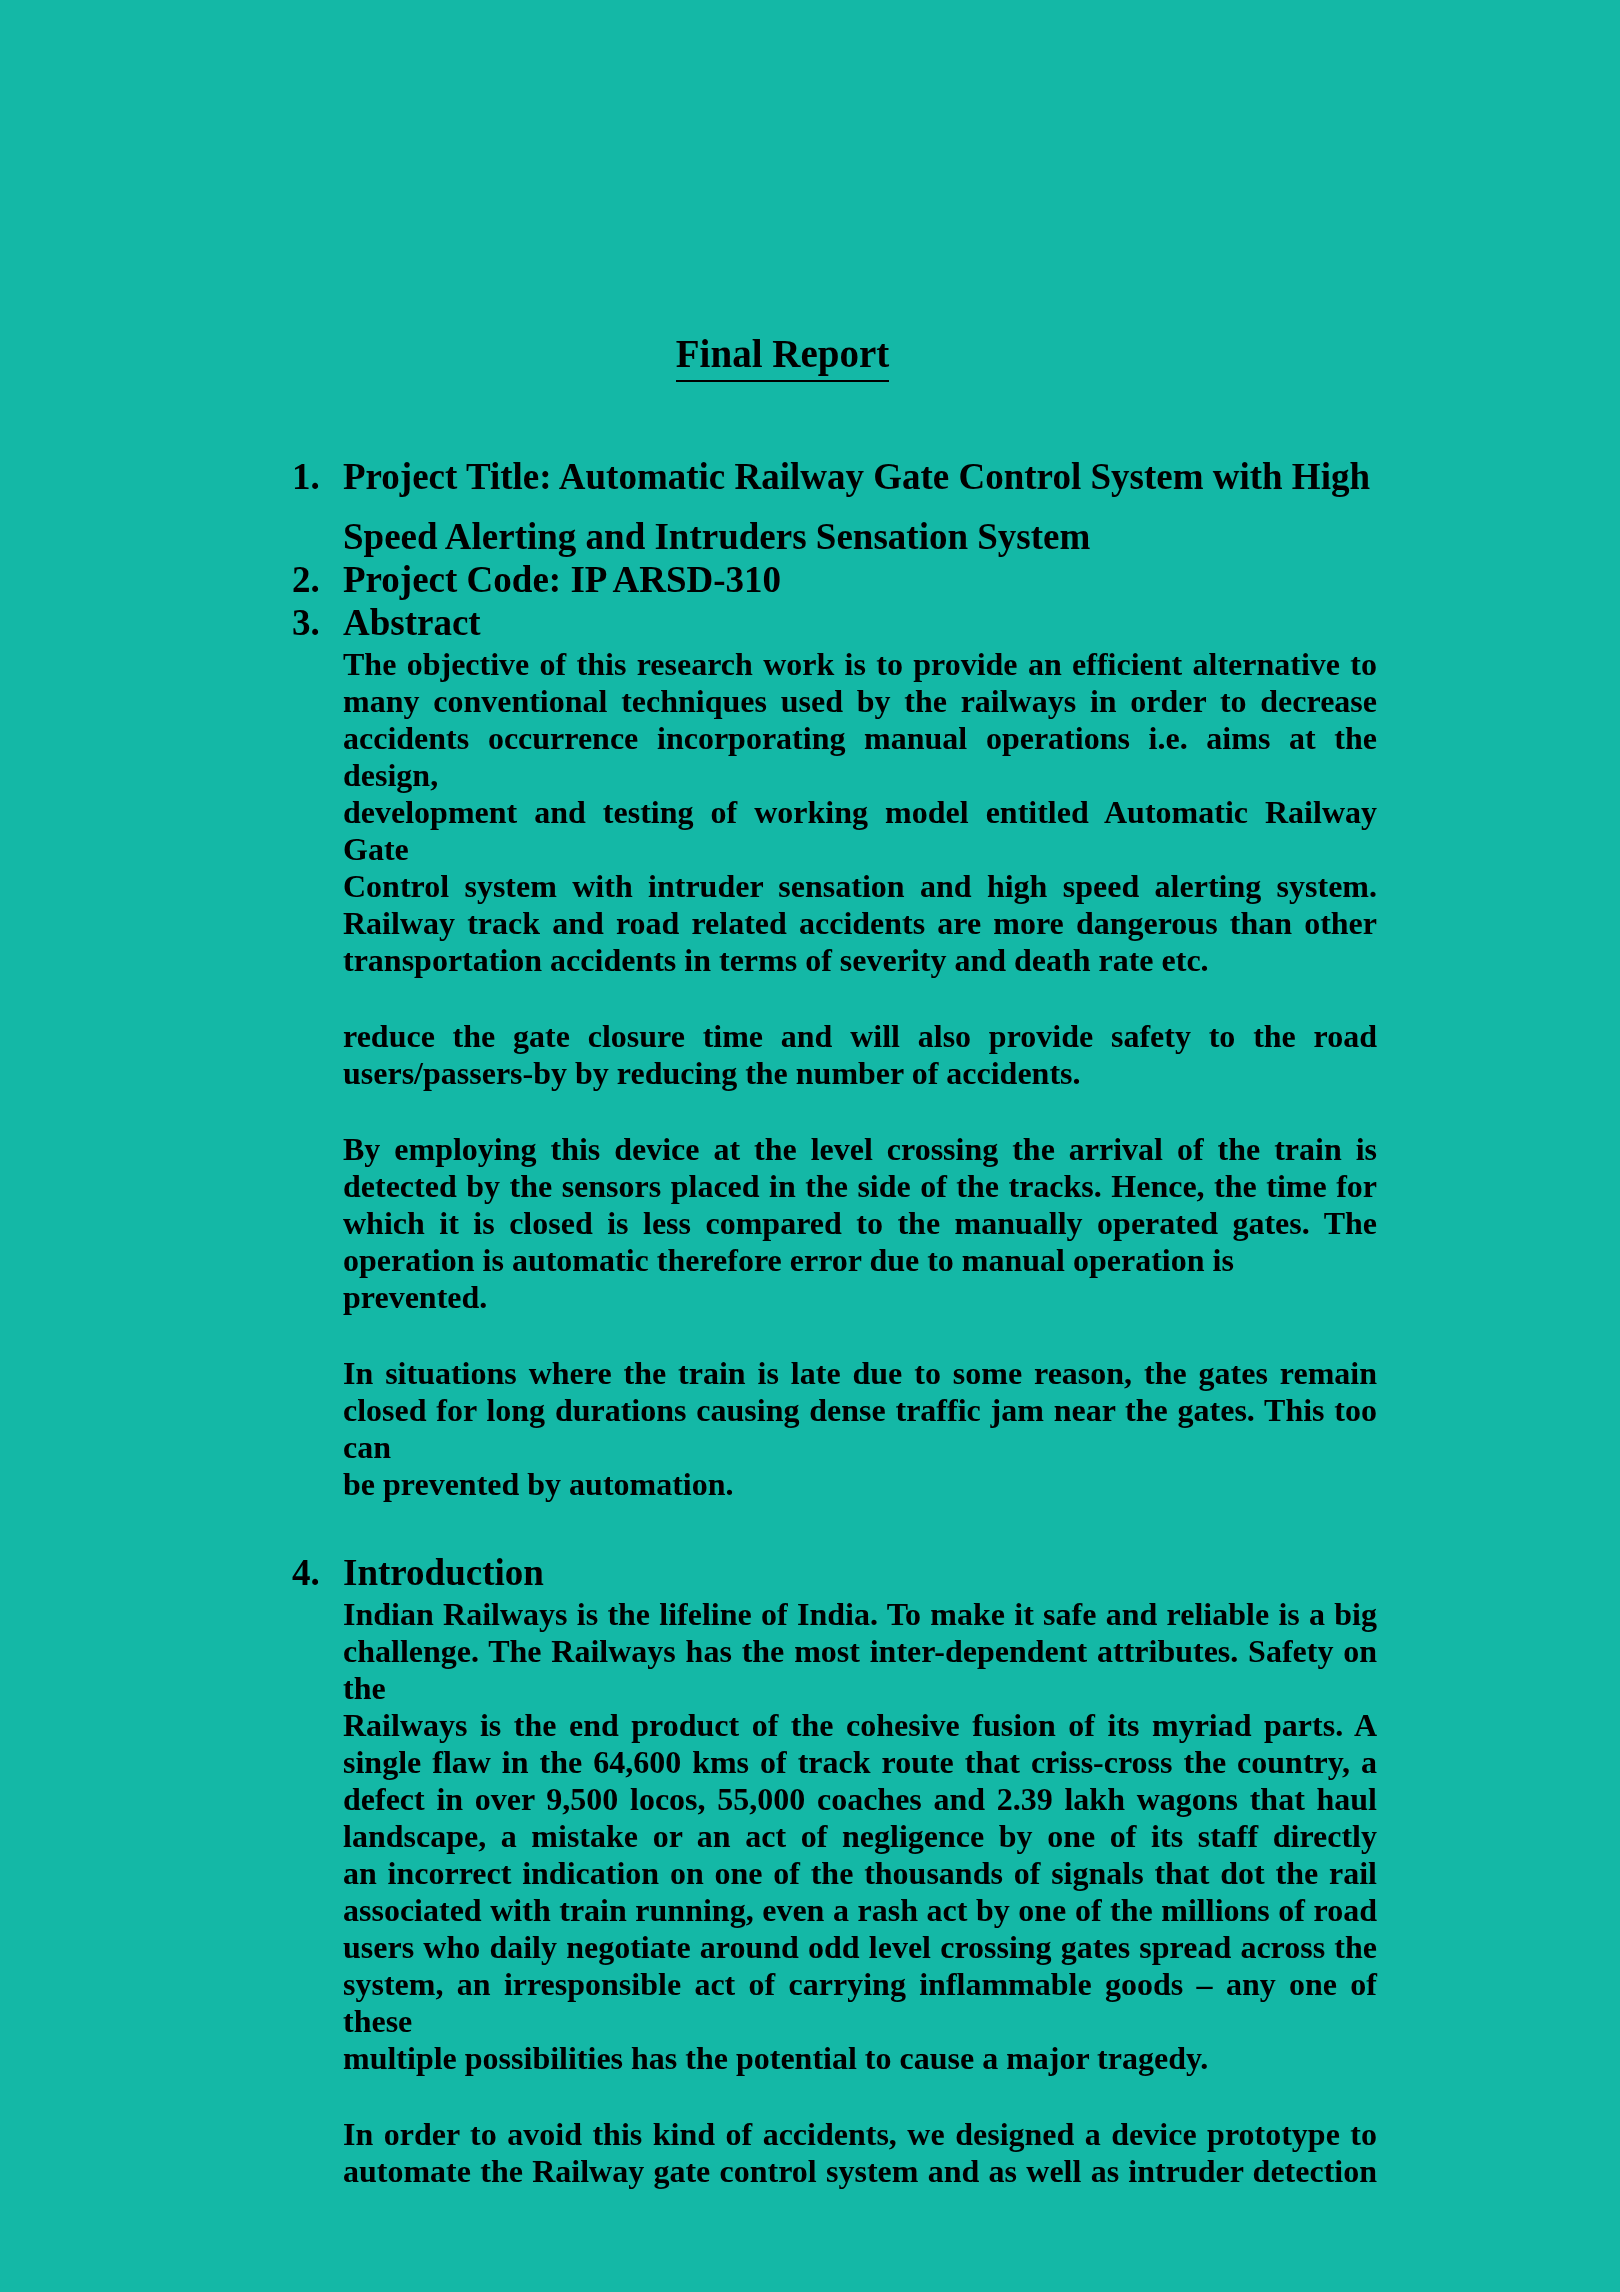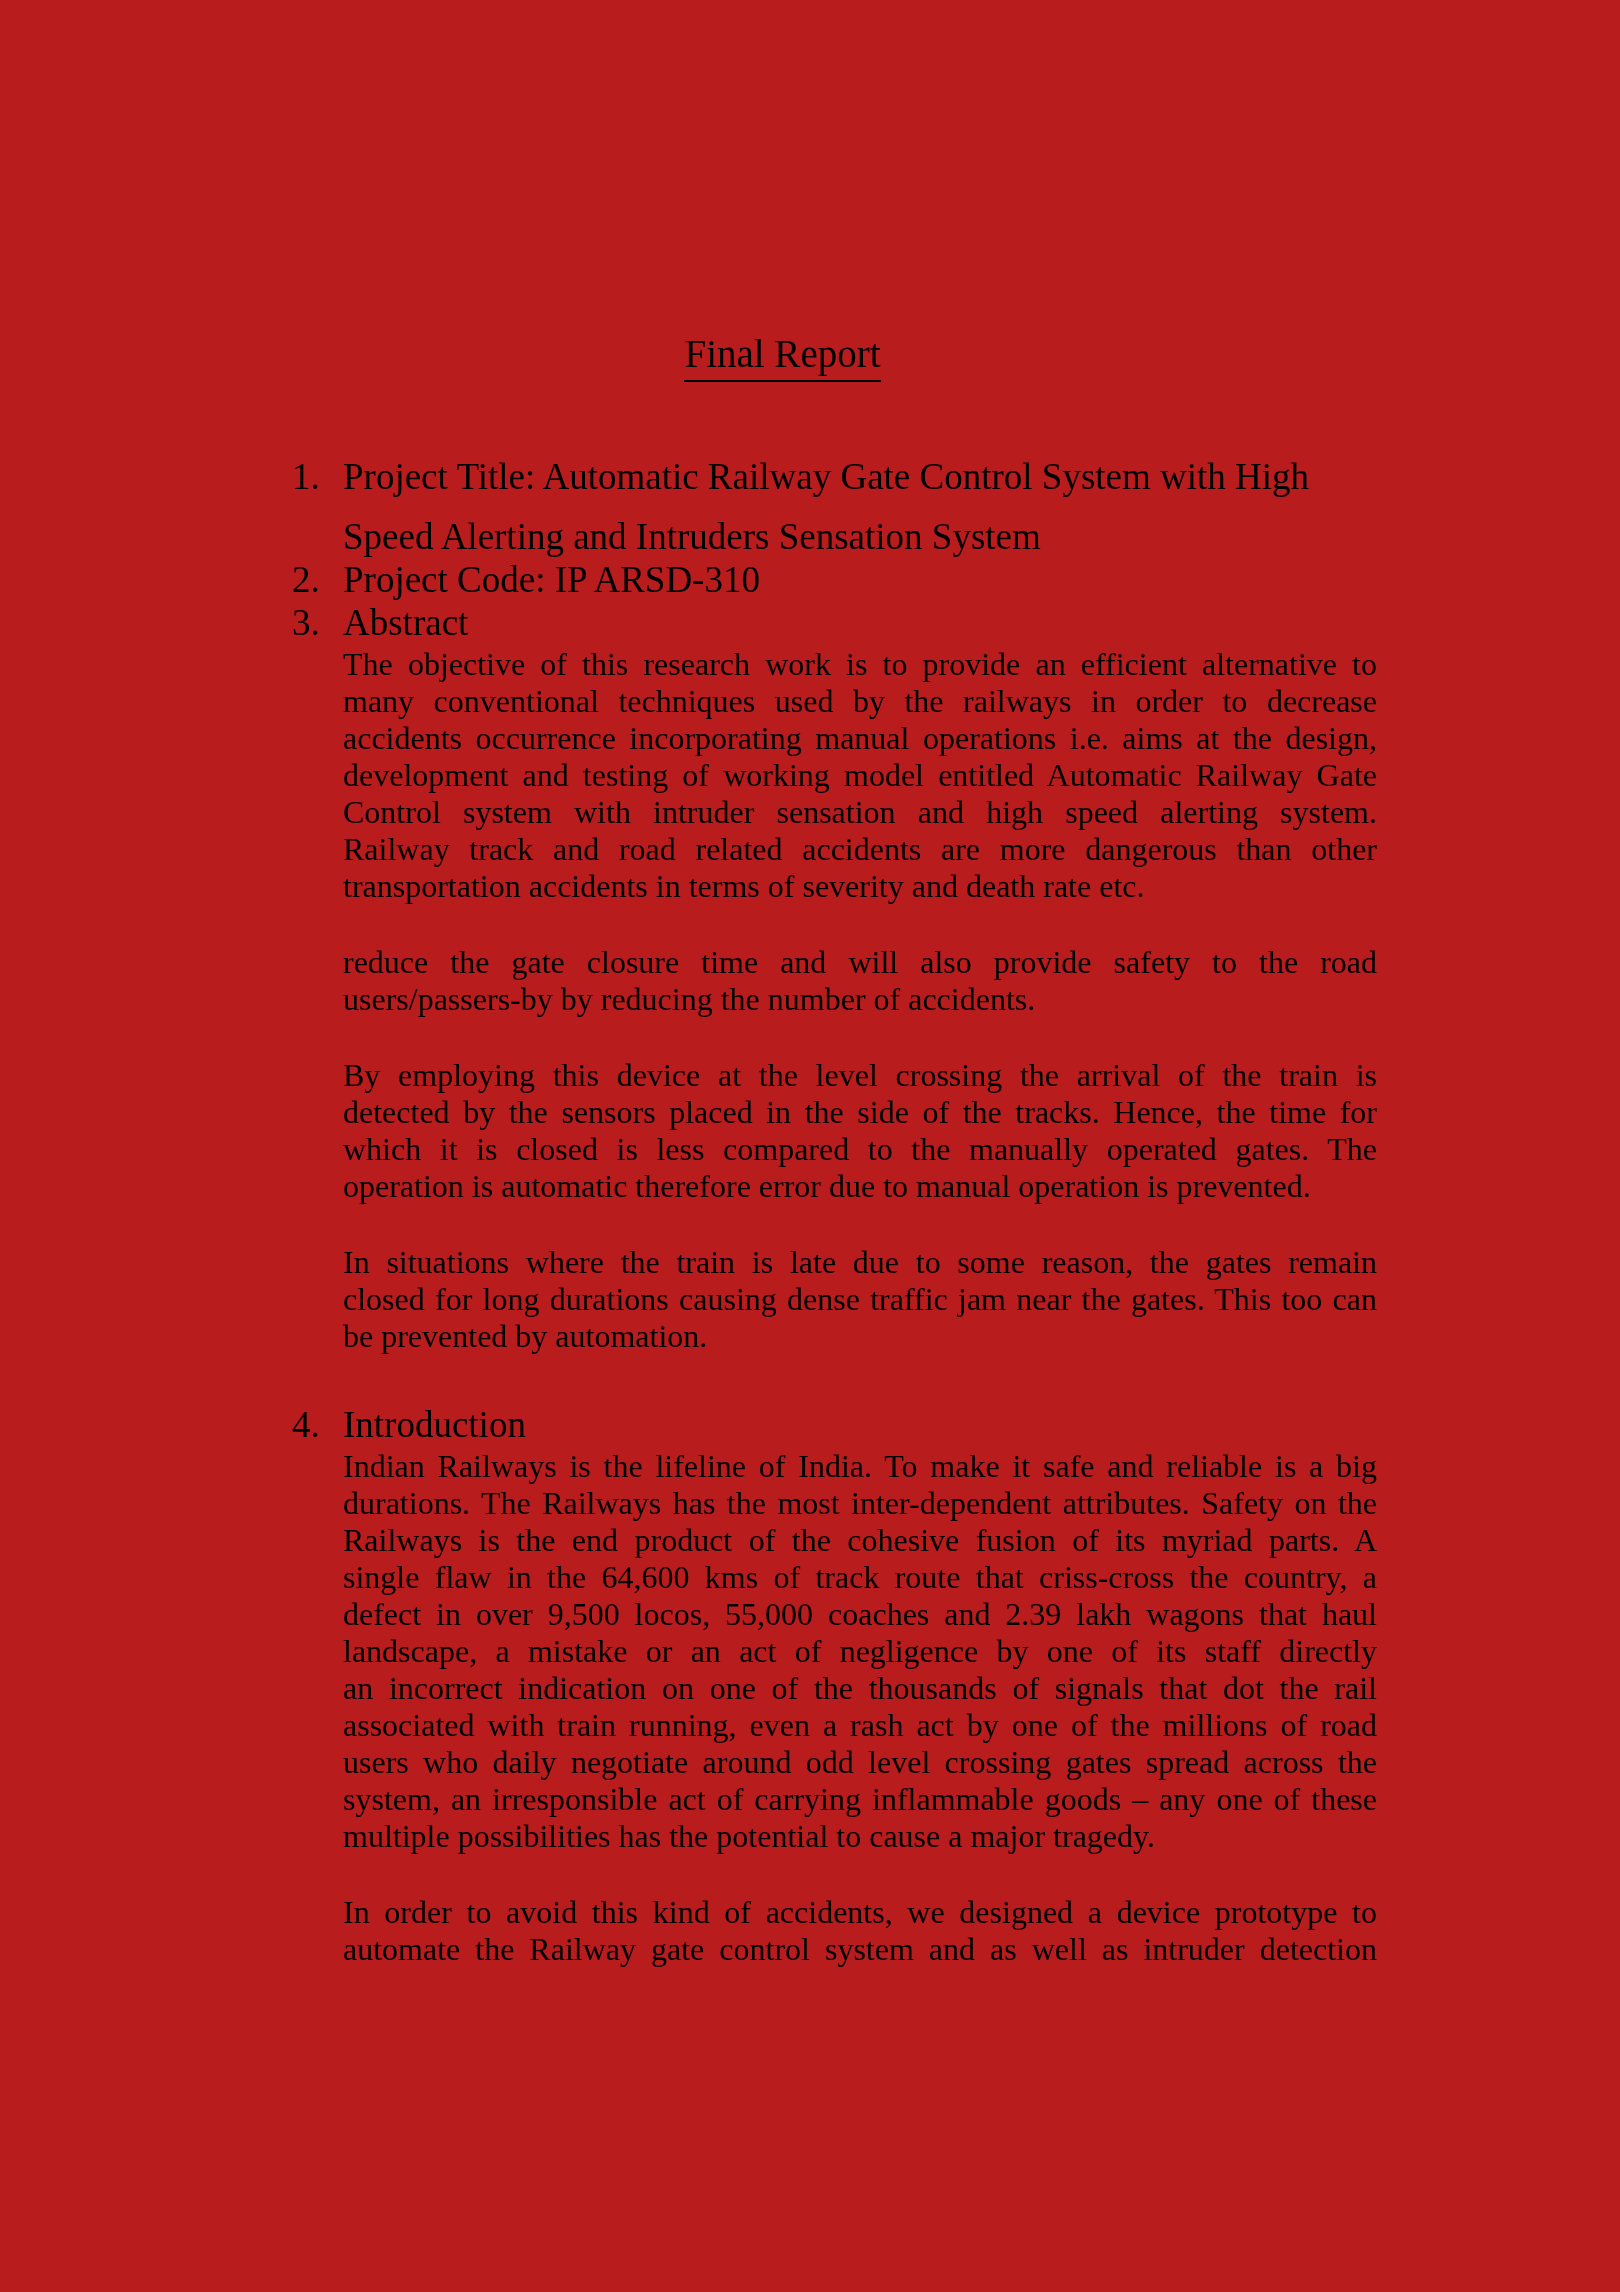--- a/index.html
+++ b/index.html
@@ -4,26 +4,27 @@
 <style>
   html, body {
     margin: 0;
     padding: 0;
     background: #ffffff;
   }
   .page {
     position: relative;
     width: 1620px;
     height: 2293px;
-    background: #b91c1c;
+    background: #14b8a6;
     color: #000000;
     font-family: "Liberation Serif", "DejaVu Serif", serif;
     box-sizing: border-box;
     padding: 330px 243px 0 292px;
     overflow: hidden;
+    font-weight: bold;
   }
   .doc-title {
     font-size: 39px;
     line-height: 47px;
     text-align: center;
     position: relative;
     left: -52px;
   }
   .doc-title .title-text {
     display: inline-block;
@@ -128,21 +129,21 @@
             <div class="text-line">be prevented by automation.</div>
           </div>
         </div>
       </li>
       <li class="item">
         <div class="item-number">4.</div>
         <div class="item-body">
           <div class="heading-line">Introduction</div>
           <div class="para">
             <div class="text-line justified">Indian Railways is the lifeline of India. To make it safe and reliable is a big</div>
-            <div class="text-line justified">durations. The Railways has the most inter-dependent attributes. Safety on the</div>
+            <div class="text-line justified">challenge. The Railways has the most inter-dependent attributes. Safety on the</div>
             <div class="text-line justified">Railways is the end product of the cohesive fusion of its myriad parts. A</div>
             <div class="text-line justified">single flaw in the 64,600 kms of track route that criss-cross the country, a</div>
             <div class="text-line justified">defect in over 9,500 locos, 55,000 coaches and 2.39 lakh wagons that haul</div>
             <div class="text-line justified">landscape, a mistake or an act of negligence by one of its staff directly</div>
             <div class="text-line justified">an incorrect indication on one of the thousands of signals that dot the rail</div>
             <div class="text-line justified">associated with train running, even a rash act by one of the millions of road</div>
             <div class="text-line justified">users who daily negotiate around odd level crossing gates spread across the</div>
             <div class="text-line justified">system, an irresponsible act of carrying inflammable goods – any one of these</div>
             <div class="text-line">multiple possibilities has the potential to cause a major tragedy.</div>
           </div>

